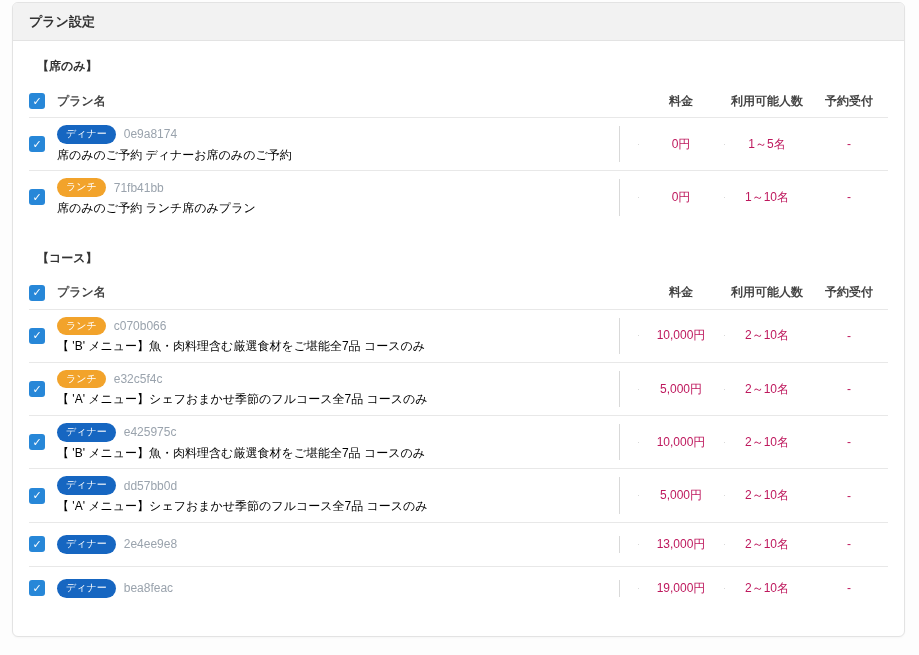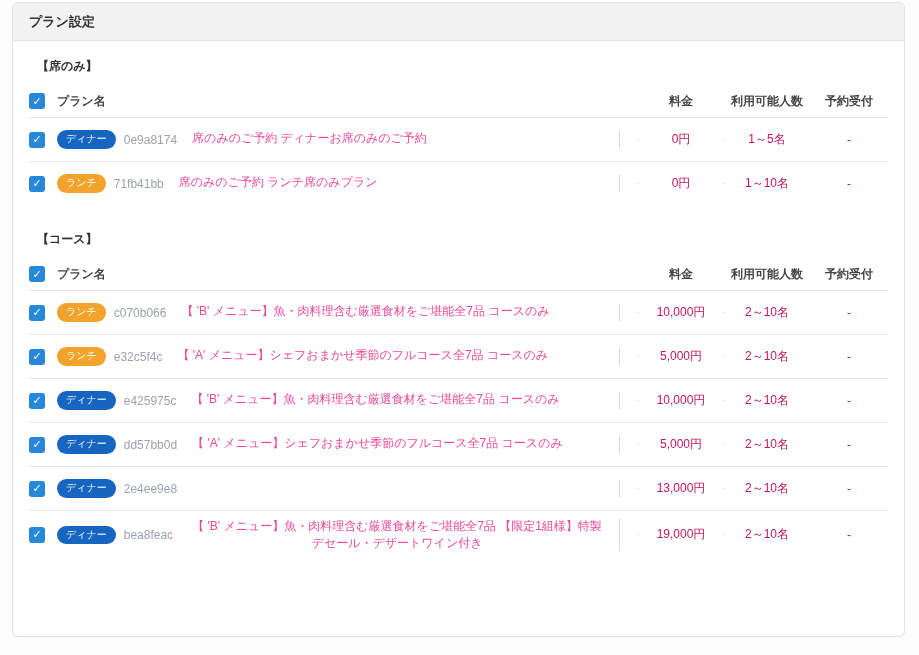--- a/index.html
+++ b/index.html
@@ -92,35 +92,35 @@
     align-items: center;
     justify-content: center;
     color: #fff;
     font-size: 11px;
     font-weight: bold;
     cursor: pointer;
     line-height: 1;
   }
   .plan-info {
     display: flex;
-    flex-direction: row;
-    gap: 15px;
+    flex-direction: column;
+    gap: 3px;
     padding: 7px 0;
   }
   .badge-line { display: flex; align-items: center; gap: 8px; }
   .badge {
     border-radius: 10px;
     padding: 2px 9px;
     font-size: 10px;
     color: #fff;
     line-height: 1.45;
     white-space: nowrap;
   }
   .code { font-size: 12px; color: #9aa3ad; }
-  .desc { font-size: 12px; color: #ec4899; line-height: 1.4; text-align: center; }
+  .desc { font-size: 12px; color: #000000; line-height: 1.4; }
   .plan-label { font-size: 12px; }
 </style>
 </head>
 <body>
 
 <div class="panel">
   <div class="panel-header">プラン設定</div>
   <div class="panel-body">
   <div class="section">
     <div class="section-title">【席のみ】</div>
@@ -263,21 +263,20 @@
   </div>
 
   <div class="row">
     <div class="cell-plan">
       <span class="checkbox">✓</span>
       <div class="plan-info">
         <div class="badge-line">
           <span class="badge" style="background: rgb(22, 102, 193);">ディナー</span>
           <span class="code">bea8feac</span>
         </div>
-        <div class="desc">【 'B' メニュー】魚・肉料理含む厳選食材をご堪能全7品 【限定1組様】特製デセール・デザートワイン付き</div>
       </div>
     </div>
     <div class="cell-num cell-price">19,000円</div>
     <div class="cell-num cell-people">2～10名</div>
     <div class="cell-num cell-booking">-</div>
   </div>
 
 </div>
     </div>
   </div>

